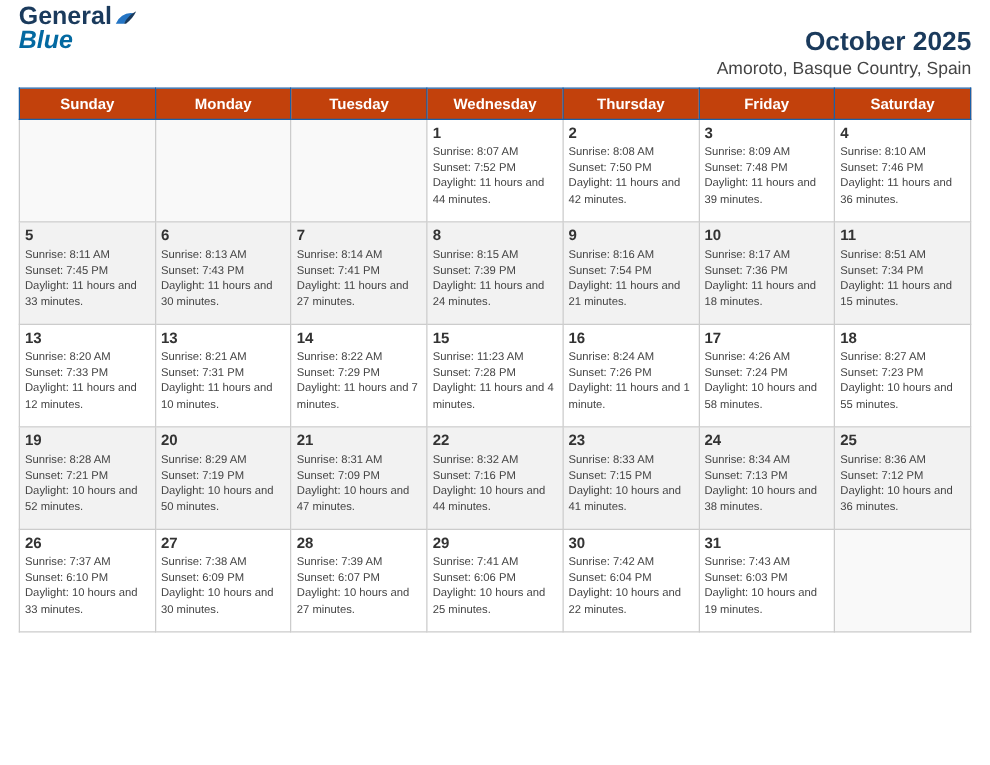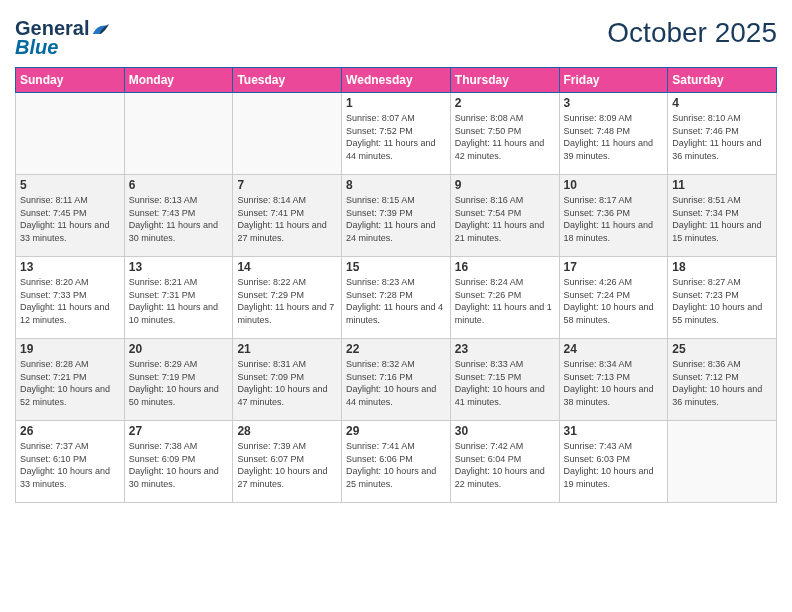--- a/index.html
+++ b/index.html
@@ -6,21 +6,21 @@
     body {
       font-family: Arial, sans-serif;
       background: #fff;
       width: 792px;
       height: 612px;
       overflow: hidden;
     }
     .page {
       width: 792px;
       height: 612px;
-      padding: 17px 15px;
+      padding: 2px 15px;
       background: #fff;
     }
     .header {
       display: flex;
       justify-content: space-between;
       align-items: flex-start;
       margin-bottom: 8px;
     }
     .logo {
       display: flex;
@@ -33,40 +33,41 @@
       margin-left: 2px;
     }
     .logo-row {
       display: flex;
       align-items: center;
     }
     .title-area {
       text-align: right;
     }
     .month-title {
-      font-size: 28px;
+      font-size: 21px;
       color: #1a3a5c;
-      font-weight: normal;
+      font-weight: bold;
+      margin-top: 20px;
     }
     .location {
       font-size: 14px;
       color: #444;
     }
     .calendar {
       width: 100%;
       border-collapse: collapse;
       border: 1px solid #ccc;
     }
     .calendar th {
-      background: #ec4899;
+      background: #c2410c;
       color: #fff;
       font-size: 12px;
       font-weight: bold;
       padding: 5px 4px;
-      text-align: left;
+      text-align: center;
       border: 1px solid #1a60a8;
     }
     .calendar td {
       width: calc(100% / 7);
       vertical-align: top;
       padding: 3px 4px;
       border: 1px solid #ccc;
       font-size: 9.5px;
       color: #333;
       height: 82px;
@@ -101,20 +102,21 @@
         <span style="font-size:20px;font-weight:bold;color:#1a3a5c;">General</span>
         <svg class="logo-icon" viewBox="0 0 22 16" fill="none">
           <path d="M2 14 Q8 2 20 4 Q14 8 10 14Z" fill="#2575c4"></path>
           <path d="M10 14 Q14 6 22 2 Q18 10 12 14Z" fill="#1a3a5c"></path>
         </svg>
       </div>
       <span style="font-size:20px;font-weight:bold;color:#0369a1;margin-top:-4px;font-style:italic;">Blue</span>
     </div>
     <div class="title-area">
       <div class="month-title">October 2025</div>
+      <div class="location">Amoroto, Basque Country, Spain</div>
     </div>
   </div>
 
   <table class="calendar">
     <thead>
       <tr>
       <th>Sunday</th>
           <th>Monday</th>
           <th>Tuesday</th>
           <th>Wednesday</th>
@@ -211,21 +213,21 @@
 Daylight: 11 hours and 10 minutes.</div>
           </td>
           <td>
             <span class="day-number">14</span>
             <div class="day-info">Sunrise: 8:22 AM
 Sunset: 7:29 PM
 Daylight: 11 hours and 7 minutes.</div>
           </td>
           <td>
             <span class="day-number">15</span>
-            <div class="day-info">Sunrise: 8:23 AM
+            <div class="day-info">Sunrise: 11:23 AM
 Sunset: 7:28 PM
 Daylight: 11 hours and 4 minutes.</div>
           </td>
           <td>
             <span class="day-number">16</span>
             <div class="day-info">Sunrise: 8:24 AM
 Sunset: 7:26 PM
 Daylight: 11 hours and 1 minute.</div>
           </td>
           <td>

